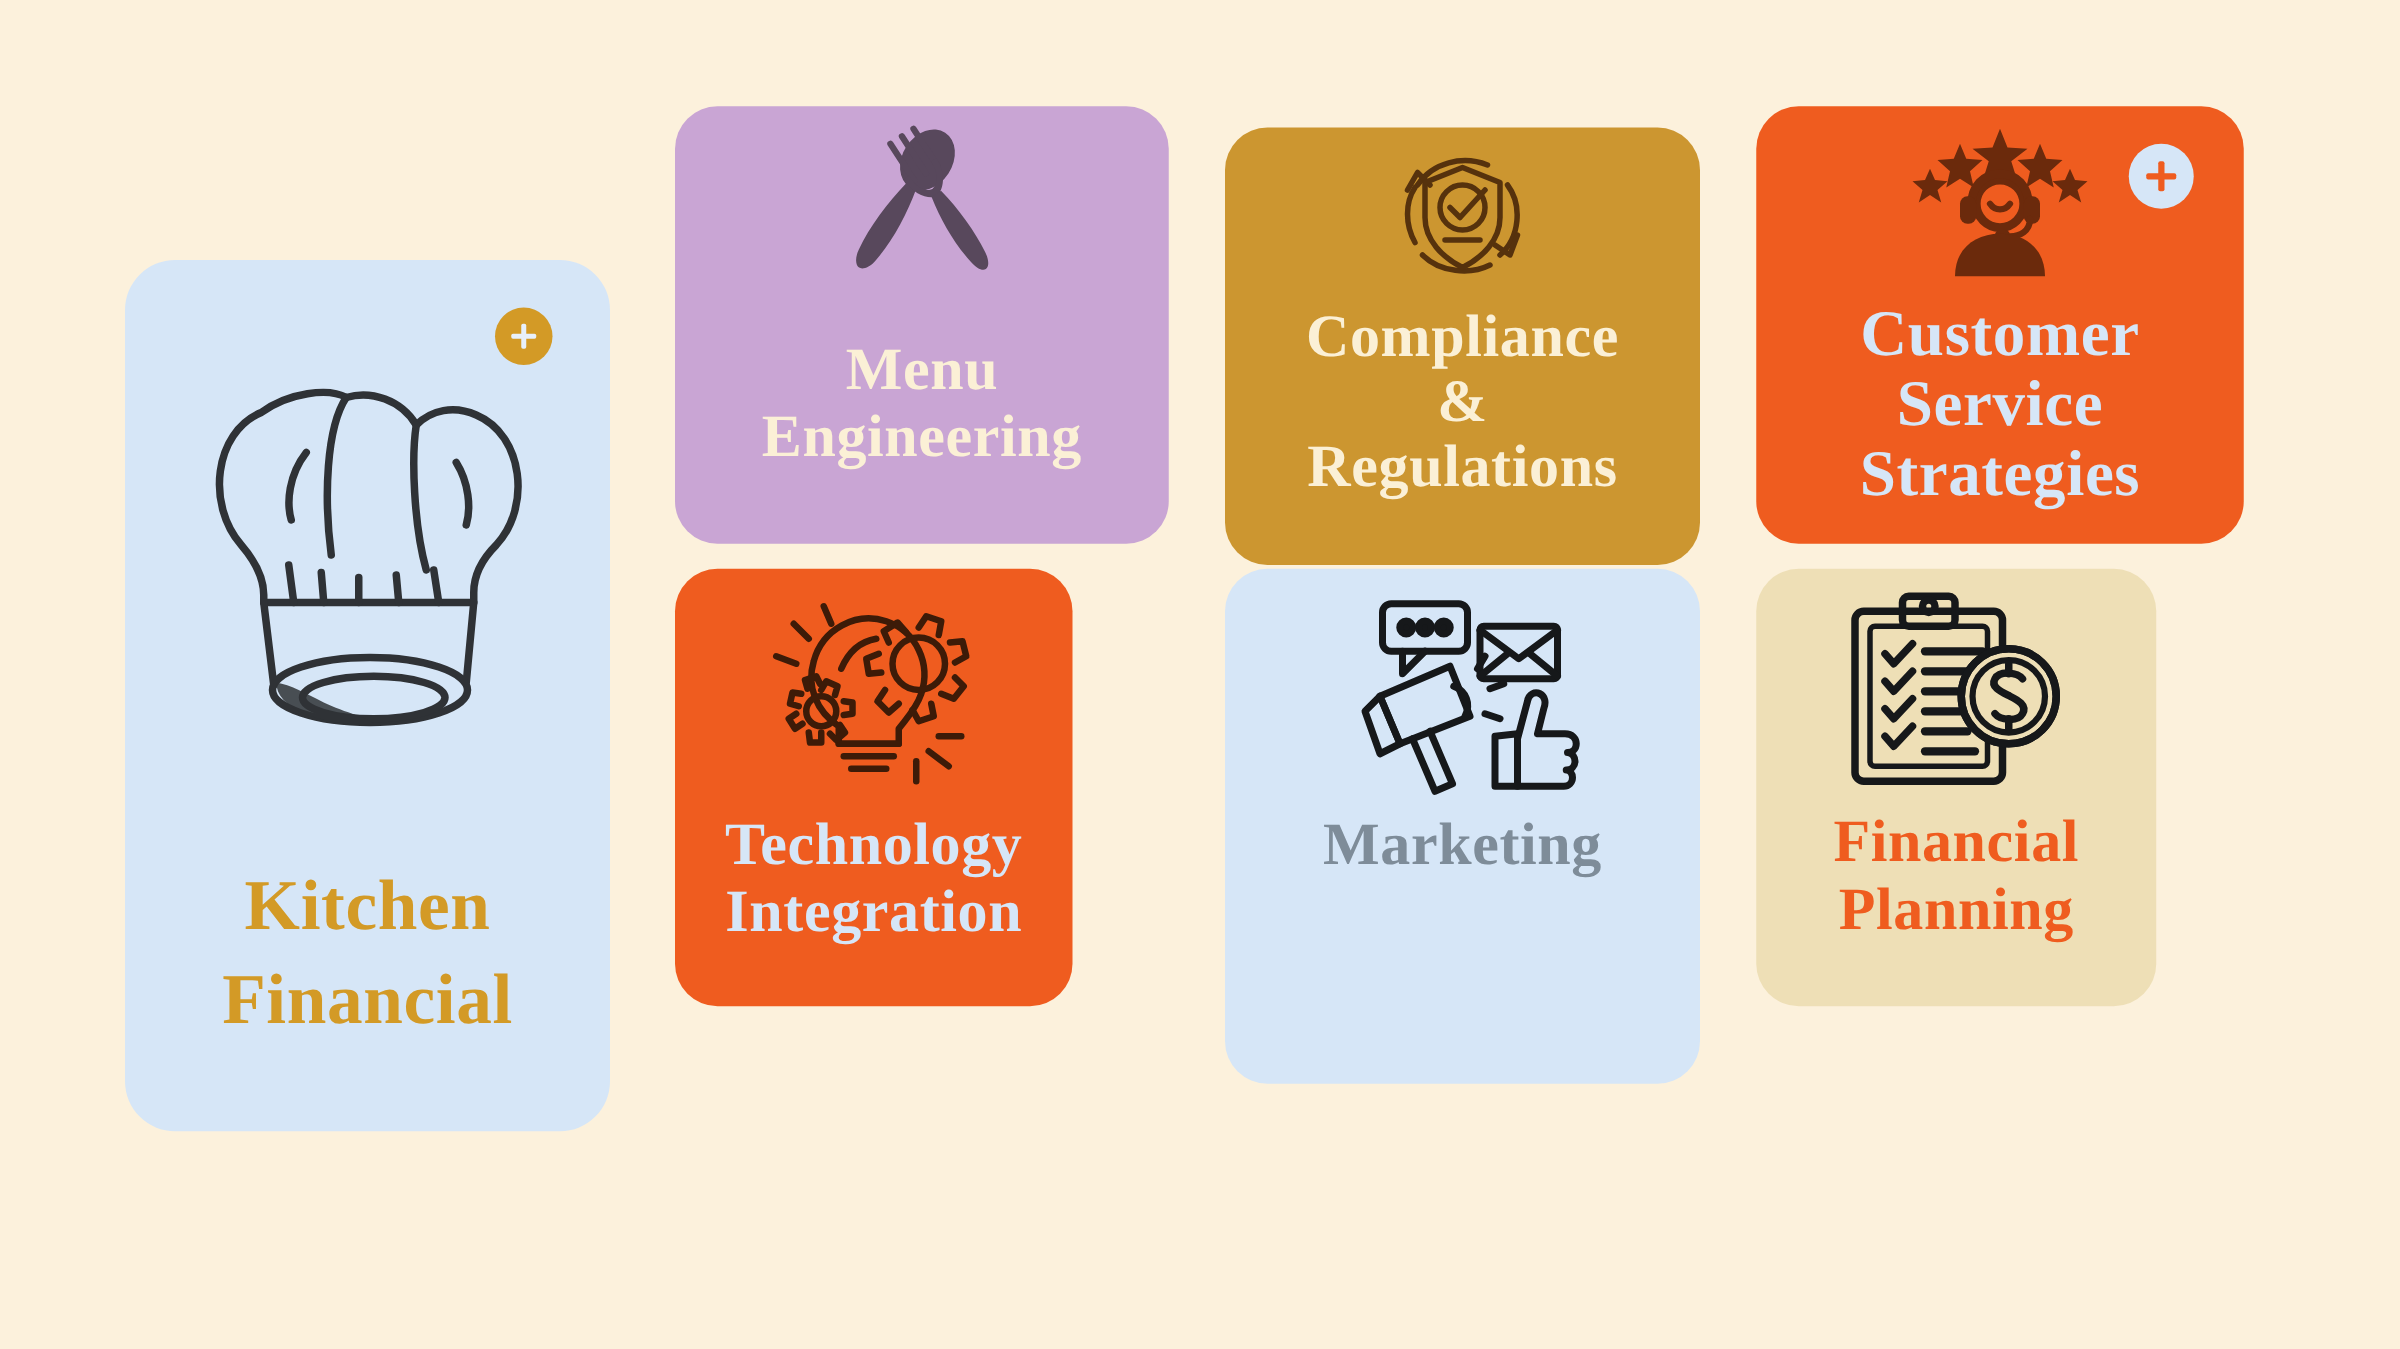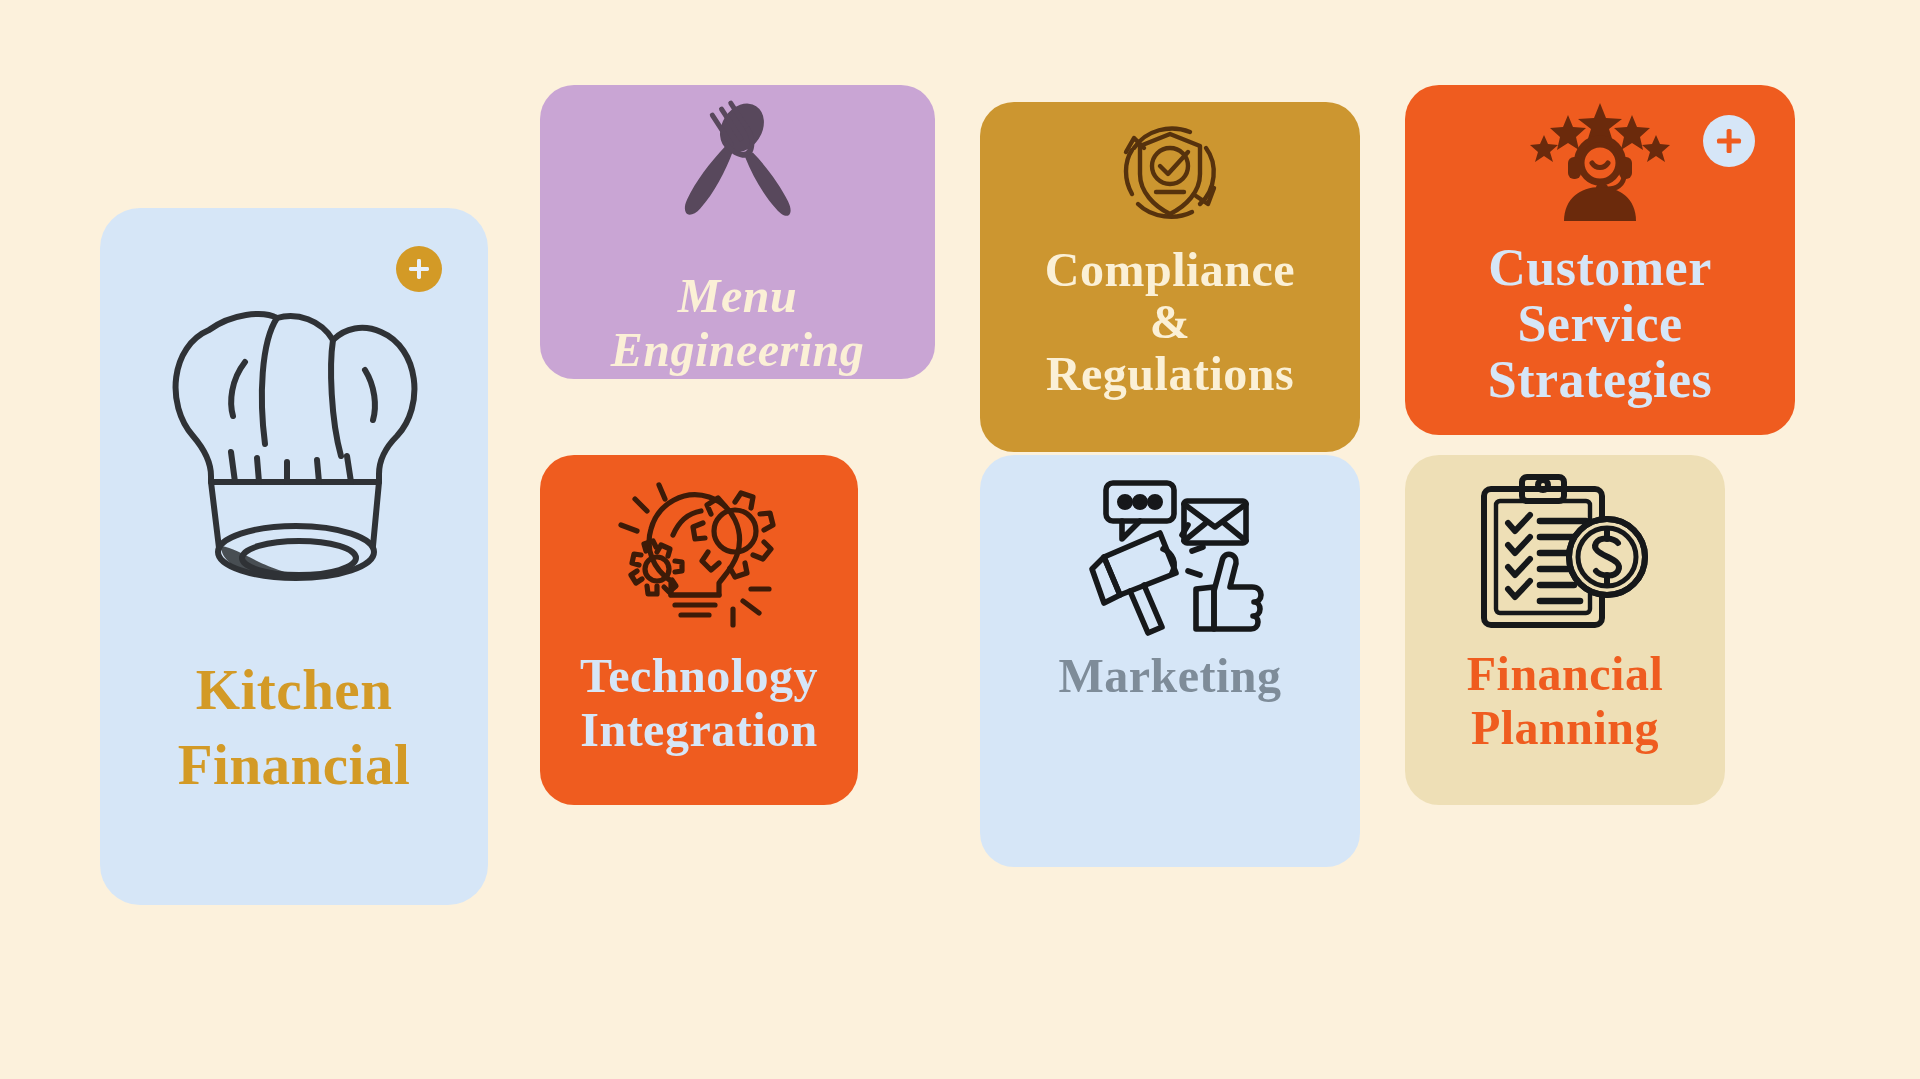--- a/index.html
+++ b/index.html
@@ -53,20 +53,21 @@
 
   
   #card-kitchen {
     left: 100px;
     top: 208px;
     width: 388px;
     height: 697px;
     background: #d6e6f7;
     border-radius: 40px;
     justify-content: flex-start;
+    gap: 35px;
   }
   #card-kitchen .icon-wrap { margin-top: 62px; height: 330px; }
   #card-kitchen .card-title {
     margin-top: 52px;
     font-size: 57px;
     color: #d39a26;
     line-height: 1.32;
   }
 
   
@@ -83,21 +84,21 @@
     background: #d39a26;
   }
   #plus-customer {
     width: 52px; height: 52px;
     right: 40px; top: 30px;
     background: #d6e6f7;
   }
   .plus-glyph { display:block; }
 
   
-  #card-menu       { left: 540px;  top: 85px;  width: 395px; height: 294px; background: #c9a5d4; font-style: italic; }
+  #card-menu       { left: 540px;  top: 85px;  width: 395px; height: 350px; background: #c9a5d4; }
   #card-compliance { left: 980px;  top: 102px;  width: 380px; height: 350px; background: #cc9630; }
   #card-customer   { left: 1405px; top: 85px;  width: 390px; height: 350px; background: #ef5c1f; }
   #card-technology { left: 540px;  top: 455px; width: 318px; height: 350px; background: #ef5c1f; }
   #card-marketing  { left: 980px;  top: 455px; width: 380px; height: 412px; background: #d6e6f7; }
   #card-financial  { left: 1405px; top: 455px; width: 320px; height: 350px; background: #eedfb6; }
 
   #card-menu .icon-wrap       { margin-top: 22px; height: 138px; }
   #card-compliance .icon-wrap { margin-top: 14px; height: 118px; }
   #card-customer .icon-wrap   { margin-top: 14px; height: 122px; }
   #card-technology .icon-wrap { margin-top: 18px; height: 160px; }

